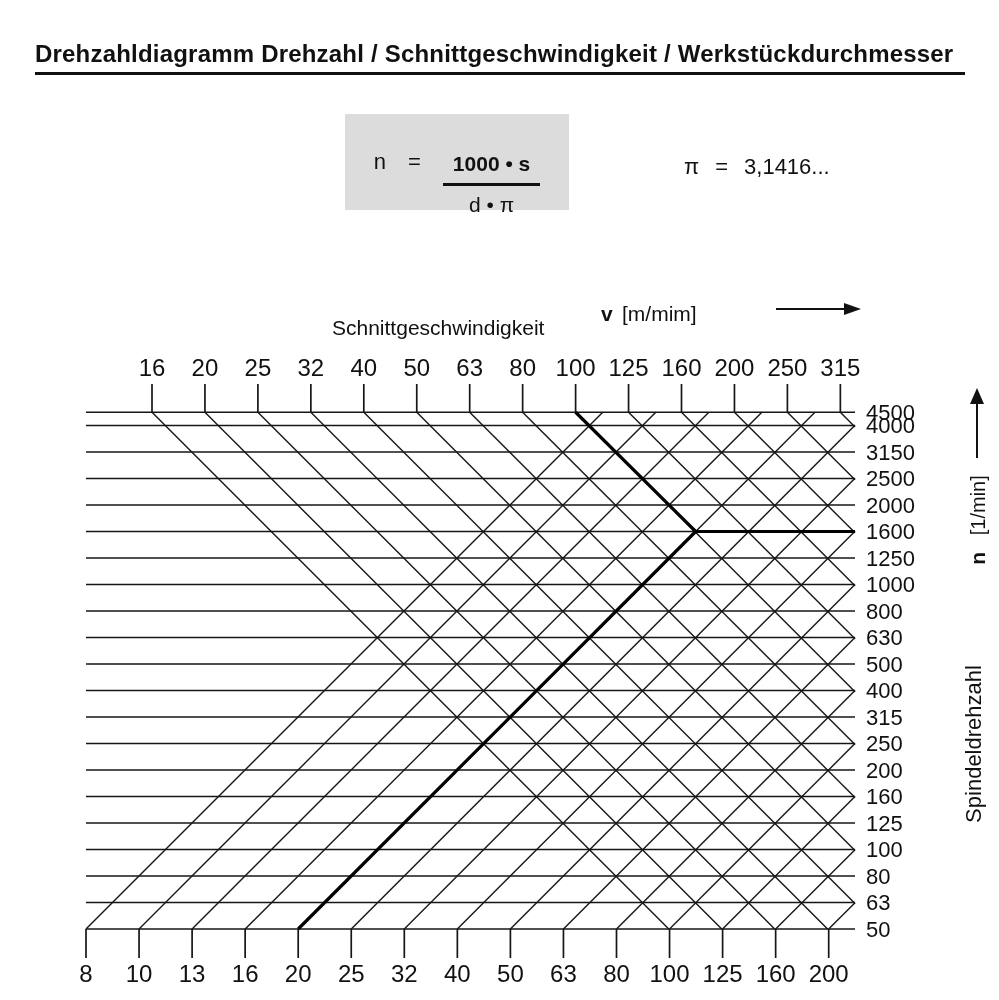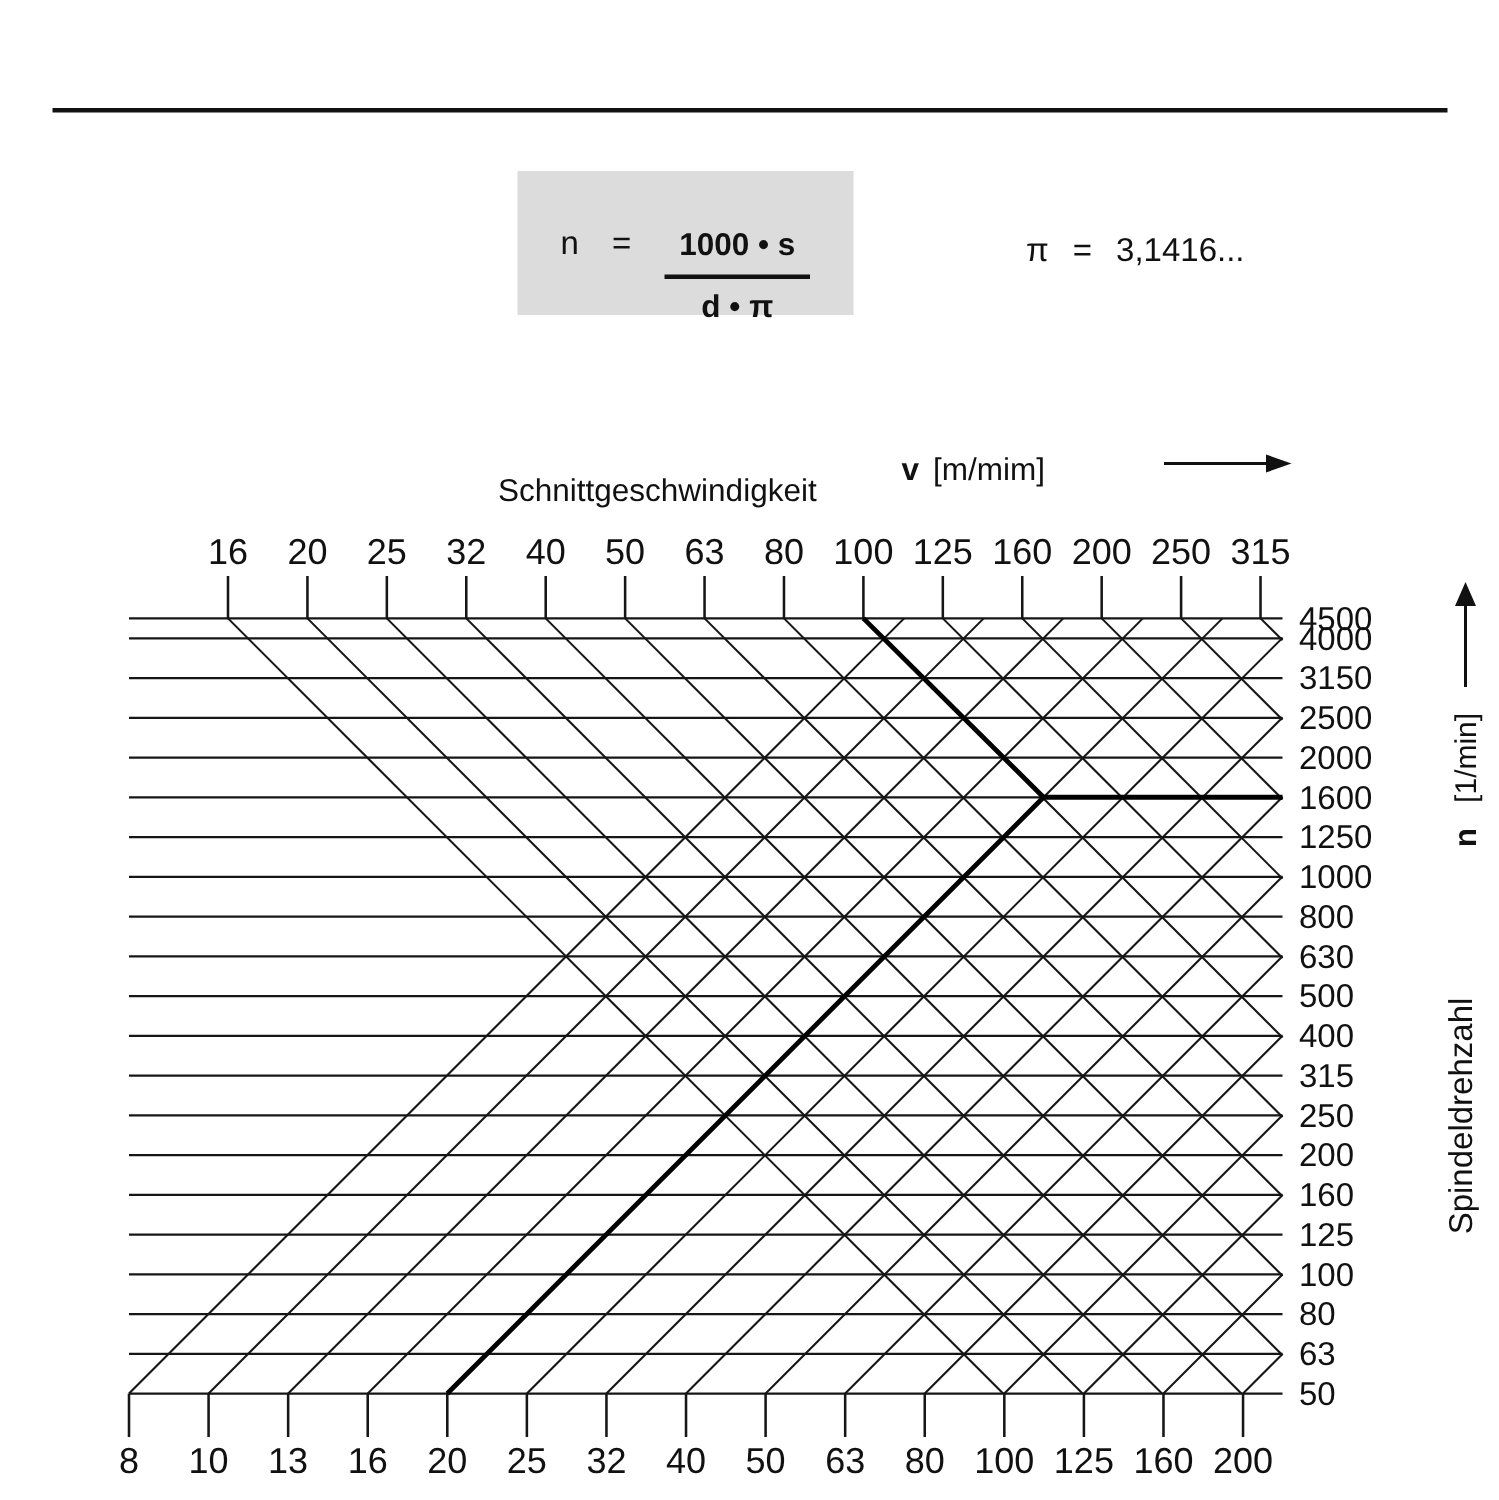--- a/index.html
+++ b/index.html
@@ -8,21 +8,21 @@
   .title{position:absolute;left:35px;top:40px;width:935px;font-size:24px;font-weight:bold;
          letter-spacing:0.2px;white-space:nowrap;}
   .title-rule{position:absolute;left:35px;top:72px;width:930px;height:3px;background:#111;}
   .formula-box{position:absolute;left:345px;top:114px;width:224px;height:96px;
                display:flex;align-items:center;justify-content:center;gap:22px;}
   .f-lhs{font-size:22px;}
   .f-eq{font-size:22px;}
   .frac{display:inline-block;text-align:center;}
   .frac .num{font-size:21px;font-weight:bold;padding:0 10px 7px 10px;white-space:nowrap;margin-top:45px;}
   .frac .bar{height:3px;background:#111;}
-  .frac .den{font-size:21px;font-weight:bold;padding:7px 10px 0 10px;white-space:nowrap;}
+  .frac .den{font-size:21px;font-weight:normal;padding:7px 10px 0 10px;white-space:nowrap;}
   .pi-note{position:absolute;left:684px;top:154px;font-size:22px;display:flex;gap:16px;white-space:nowrap;}
   .vel-row{position:absolute;left:0;top:0;}
   .vel-label{position:absolute;left:332px;top:316px;font-size:21px;white-space:nowrap;}
   .vel-symbol{position:absolute;left:601px;top:302px;font-size:21px;font-weight:bold;}
   .vel-unit{position:absolute;left:622px;top:302px;font-size:21px;white-space:nowrap;text-align:center;}
   .arrow-right{position:absolute;left:774px;top:300px;}
   .arrow-up{position:absolute;left:966px;top:386px;}
   .vert{position:absolute;white-space:nowrap;}
   .n-unit{left:978px;top:520px;font-size:20px;transform:translate(-50%,-50%) rotate(-90deg);}
   .n-unit .sym{font-weight:bold;font-size:21px;}
@@ -176,20 +176,21 @@
         <text x="866" y="910" font-size="22" text-anchor="start">63</text>
         <text x="866" y="936.5" font-size="22" text-anchor="start">50</text>
       </g>
       <g>
         <line x1="575.6" y1="412.25" x2="695.7" y2="531.5" stroke="#000000" stroke-width="3.2"></line>
         <line x1="298.2" y1="929" x2="695.7" y2="531.5" stroke="#000000" stroke-width="3.2"></line>
         <line x1="695.7" y1="531.5" x2="855" y2="531.5" stroke="#000000" stroke-width="3.2"></line>
       </g>
     </svg>
 
+  <div class="title">Drehzahldiagramm Drehzahl / Schnittgeschwindigkeit / Werkstückdurchmesser</div>
   <div class="title-rule"></div>
 
   <div class="formula-box" style="background: rgb(220, 220, 220);">
     <span class="f-lhs">n</span>
     <span class="f-eq">=</span>
     <span class="frac">
       <span class="num" style="display:block">1000 • s</span>
       <span class="bar" style="display:block"></span>
       <span class="den" style="display:block">d • π</span>
     </span>

